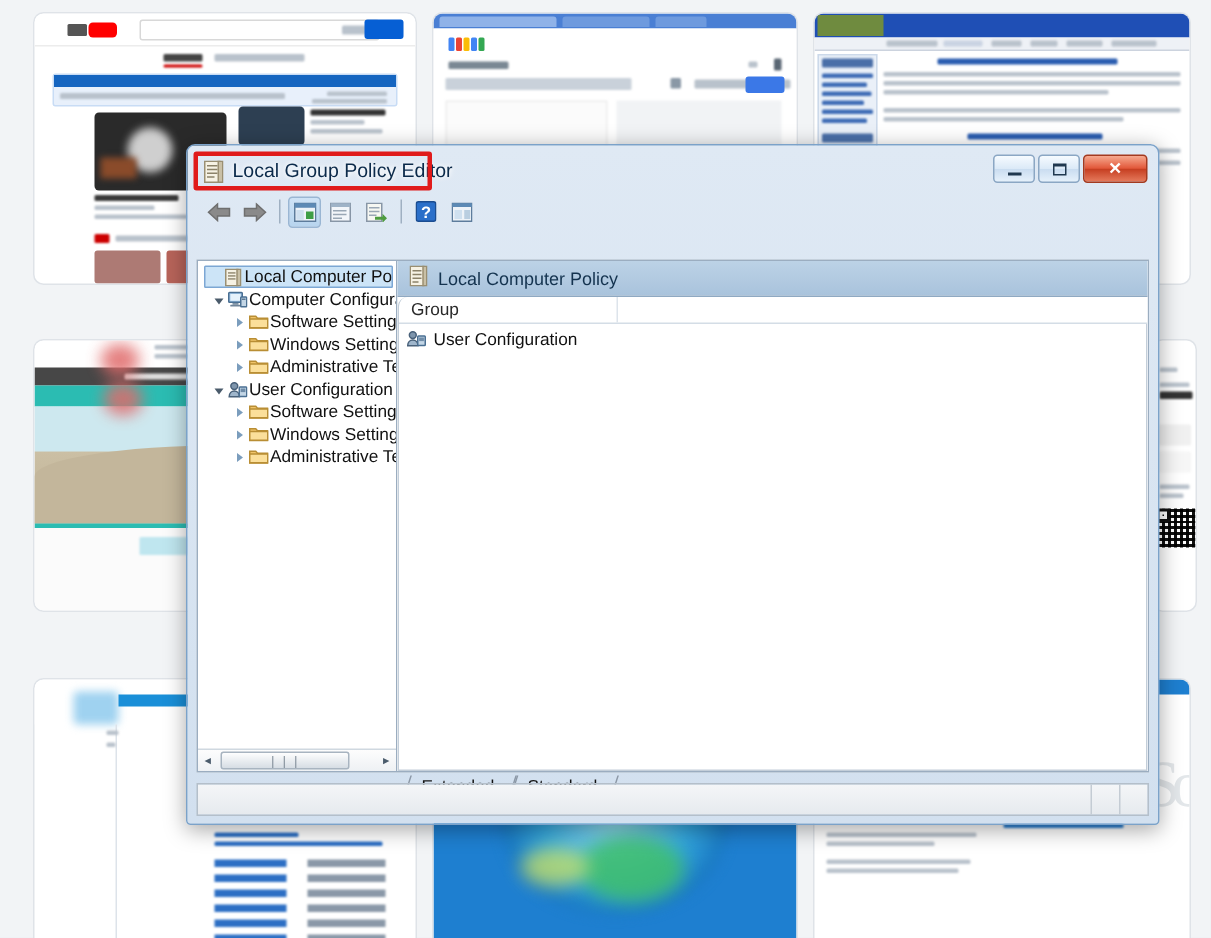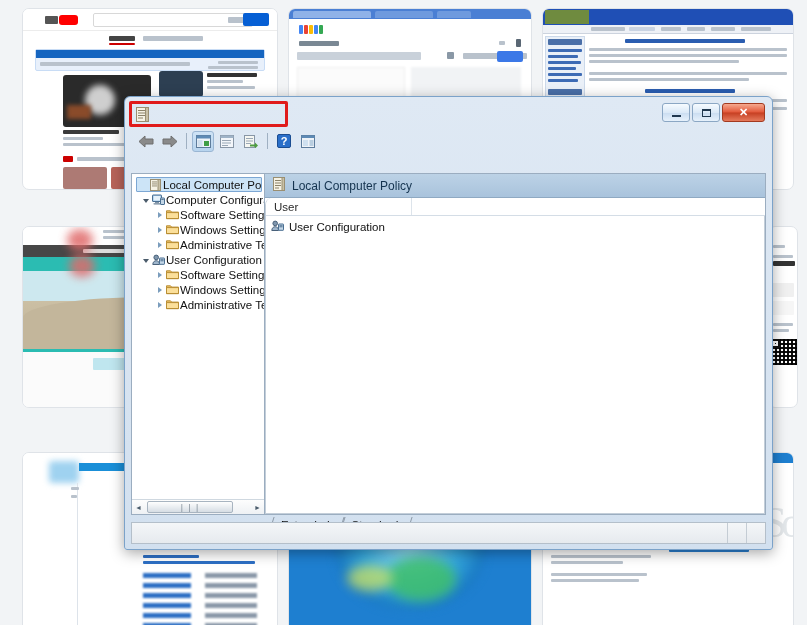--- a/index.html
+++ b/index.html
@@ -535,20 +535,21 @@
     <span id="gpe-title-icon">
       <svg width="13" height="15" viewBox="0 0 13 15">
         <rect x="0.5" y="0.5" width="10" height="14" fill="#f6f2e4" stroke="#9a8f72"></rect>
         <rect x="2" y="3" width="7" height="1" fill="#8b8269"></rect>
         <rect x="2" y="5.5" width="7" height="1" fill="#8b8269"></rect>
         <rect x="2" y="8" width="7" height="1" fill="#8b8269"></rect>
         <rect x="2" y="10.5" width="5" height="1" fill="#8b8269"></rect>
         <rect x="9.5" y="0.5" width="3" height="14" fill="#c9c0a6" stroke="#9a8f72"></rect>
       </svg>
     </span>
+    <span id="gpe-title-text">Local Group Policy Editor</span>
 
     <div id="win-controls">
       <div class="wc">
           <div class="wc-min-glyph"></div>
         </div>
       <div class="wc">
           <div class="wc-max-glyph"></div>
         </div>
       <div class="wc wc-close">✕</div>
     </div>
@@ -764,21 +765,21 @@
           </svg>
         </span>
         <span>Local Computer Policy</span>
       </div>
 
       <div id="rp-body">
 
 
         <div id="list-col">
           <div id="list-header">
-            <div class="lh-cell name">User</div>
+            <div class="lh-cell name">Group</div>
             <div class="lh-cell"></div>
           </div>
 
           <div style="padding-top:3px;">
             <div class="li-row">
               <span>
                 <svg width="13" height="12" viewBox="0 0 13 12">
                   <circle cx="4.2" cy="3.4" r="2.3" fill="#7f96ad" stroke="#49617a"></circle>
                   <path d="M0.8 10.5c0-2.4 1.6-3.8 3.4-3.8s3.4 1.4 3.4 3.8z" fill="#9fb6cc" stroke="#49617a"></path>
                   <rect x="7.5" y="4" width="5" height="6.3" rx="0.5" fill="#c3d6e6" stroke="#4a6f92"></rect>

